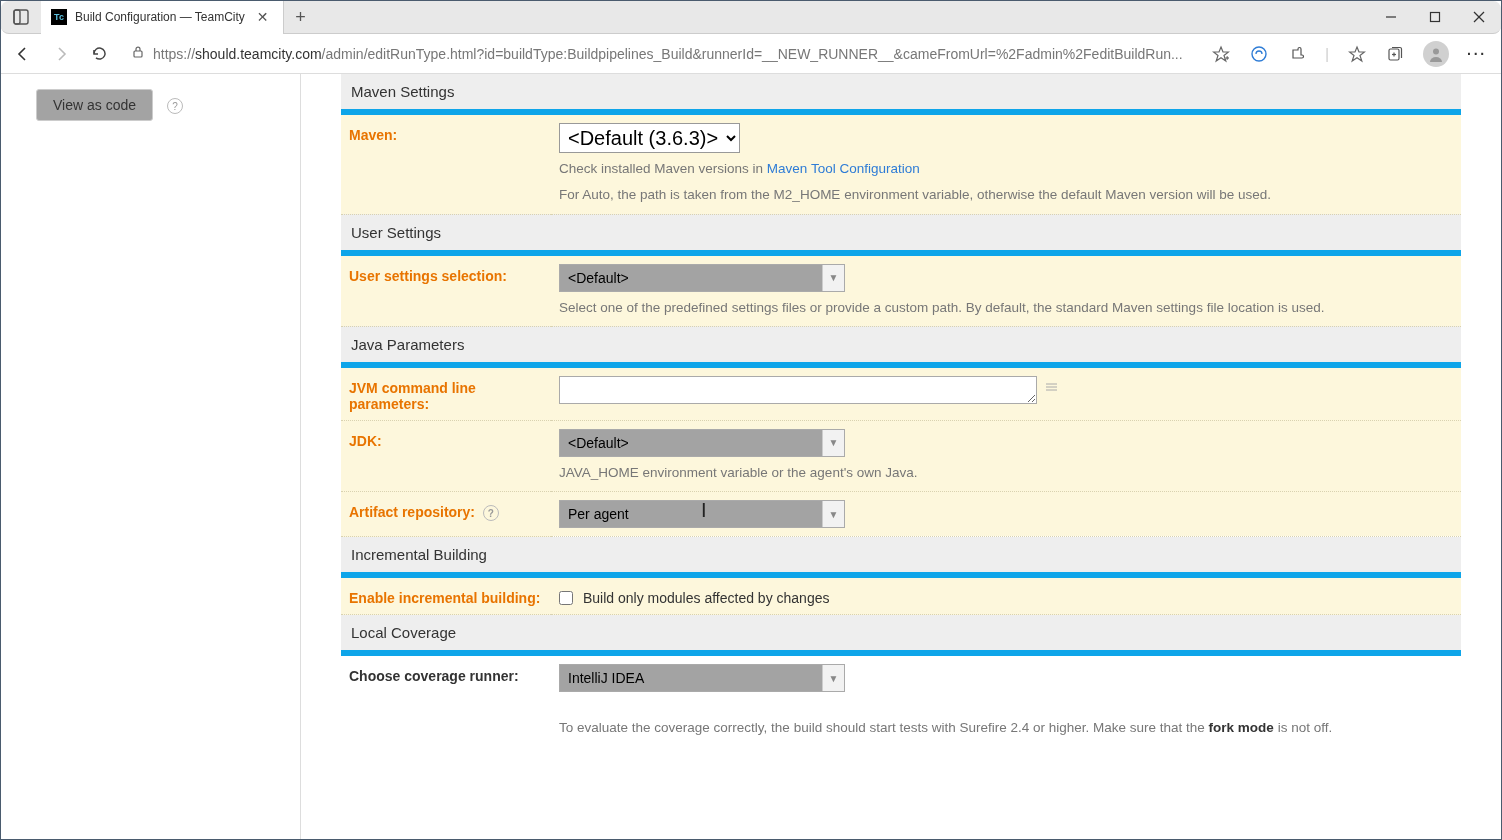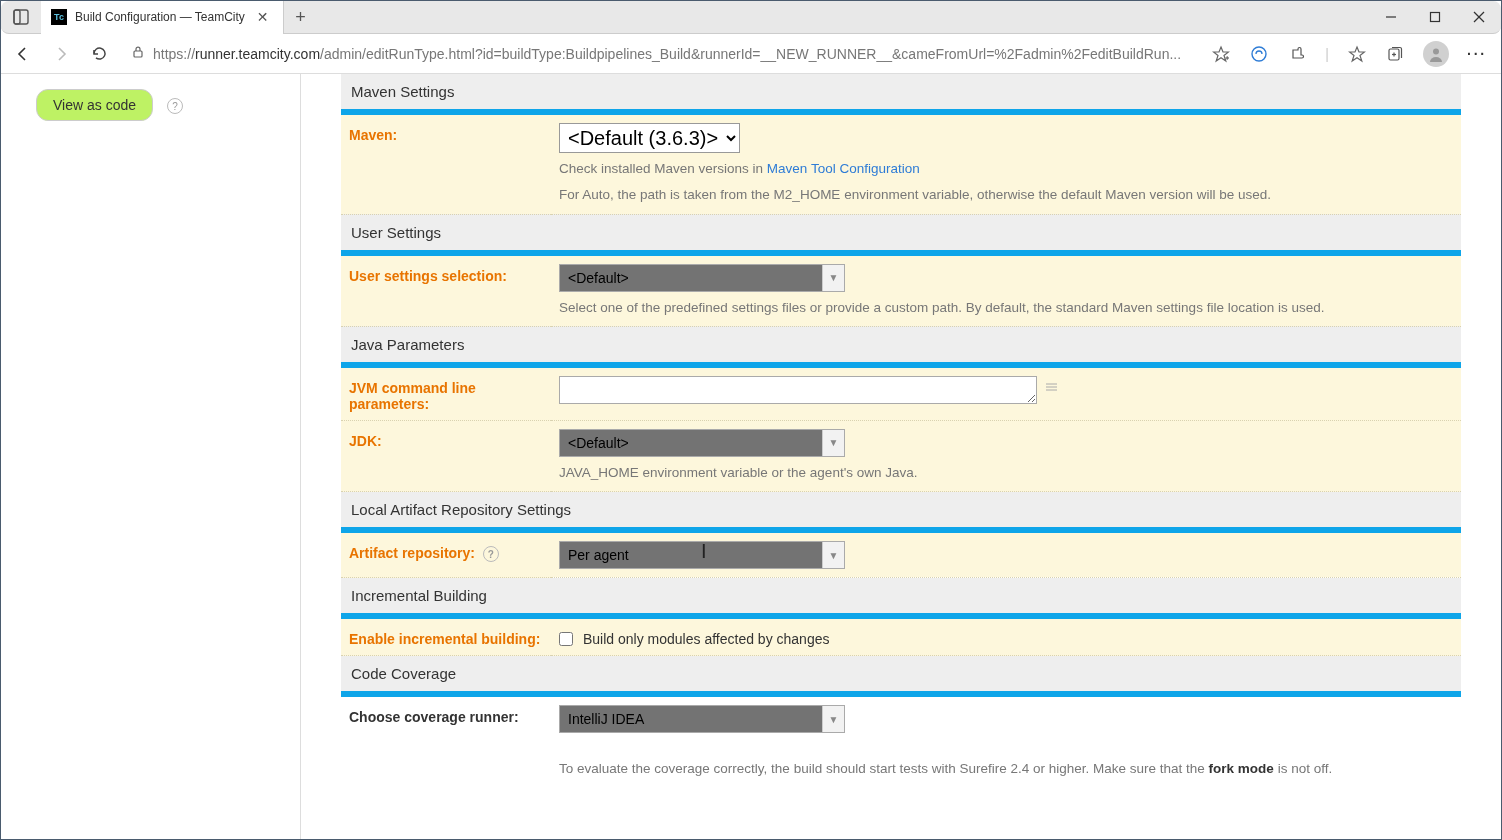--- a/index.html
+++ b/index.html
@@ -31,38 +31,38 @@
 .addressbar .url-box { flex:1; display:flex; align-items:center; height:30px; padding:0 8px; gap:8px; color:#555;}
 .addressbar .url-text { font-size:14px; color:#777; white-space:nowrap; overflow:hidden; }
 .addressbar .url-text .domain { color:#333; }
 .addressbar .actions { display:flex; gap:18px; align-items:center; padding-right:6px;}
 .addressbar .actions .ico { width:20px; height:20px; display:flex; align-items:center; justify-content:center; color:#555;}
 .avatar { width:26px; height:26px; border-radius:50%; background:#d0d0d0; display:flex; align-items:center; justify-content:center;}
 
 
 .content { flex:1; display:flex; overflow:hidden;}
 .sidebar { width:300px; border-right:1px solid #ddd; padding-top:15px; padding-left:35px; background:#fff;}
-.view-as-code { border:1px solid #ccc; border-radius:12px; padding:7px 16px; font-size:14px; color:#333; background:#bef264; display:inline-block;text-align:center;}
+.view-as-code { border:1px solid #ccc; border-radius:3px; padding:7px 16px; font-size:14px; color:#333; background:#a3a3a3; display:inline-block;text-align:center;}
 .help-badge { display:inline-flex; width:16px; height:16px; border-radius:50%; border:1px solid #bbb; color:#999; font-size:10px; align-items:center; justify-content:center; margin-left:10px; vertical-align:middle;}
 
 .main { flex:1; overflow-y:auto; padding:0 40px 30px 40px;}
 .form-table { width:100%; border-collapse:collapse; }
 .form-table td { vertical-align:top; padding:8px 8px;}
 .form-table tr.field-row { background:#fdf7dc; }
 .form-table tr.field-row td { border-bottom:1px dotted #d9d2b0; border-top:1px dotted #d9d2b0;}
 .label-cell { width:210px; font-weight:bold; color:#e87400; padding-top:12px !important;}
 .label-cell.dark { color:#333; }
 .control-cell { }
 .help-text { color:#777; font-size:13.5px; margin-top:6px; line-height:1.5;}
 .help-text a { color:#2e7cd6; text-decoration:none;}
 .section-header td { background:#eeeeee; color:#333; font-size:15px; padding:9px 10px; border-bottom:6px solid #0ea5e9;}
 
 select.native { font-size:20px; padding:2px 4px; border:1px solid #999; background:#fff;}
 .combo { position:relative; display:inline-block;}
-.combo input { width:286px; height:28px; border:1px solid #aaa; padding:3px 28px 3px 8px; font-size:14px; background:#737373;}
+.combo input { width:286px; height:28px; border:1px solid #aaa; padding:3px 28px 3px 8px; font-size:14px; background:#a3a3a3;}
 .combo .arrow { position:absolute; right:1px; top:1px; width:22px; height:26px; background:#f2f2f2; border-left:1px solid #ccc; display:flex; align-items:center; justify-content:center; color:#888; font-size:10px;}
 textarea.jvm { width:478px; height:28px; border:1px solid #aaa; resize:both; font-size:14px; padding:4px;}
 .textarea-wrap { display:flex; align-items:flex-start; gap:8px;}
 .grip-icon { color:#aaa; font-size:13px; margin-top:5px;}
 .checkbox-row { display:flex; align-items:center; gap:10px; padding-top:4px;}
 .checkbox-row input { width:14px; height:14px;}
 .note { color:#777; font-size:13.5px; line-height:1.55;}
 .note b { color:#333;}
 .cursor-caret { position:absolute; font-size:20px; color:#222; pointer-events:none; }
 </style>
@@ -121,21 +121,21 @@
           <path d="M3 8.5 A5.5 5.5 0 1 1 5 12.8" fill="none" stroke="#444" stroke-width="1.5"></path>
           <path d="M3 5 L3 9 L7 9" fill="none" stroke="#444" stroke-width="1.5"></path>
         </svg>
       </div>
     <div class="url-box">
       <span><svg width="14" height="14" viewBox="0 0 14 14">
             <rect x="3" y="6" width="8" height="6" rx="1" fill="none" stroke="#666" stroke-width="1.2"></rect>
             <path d="M5 6 V4.2 a2 2 0 0 1 4 0 V6" fill="none" stroke="#666" stroke-width="1.2"></path>
           </svg></span>
       <span class="url-text">
-        <span>https://</span><span class="domain">runner.teamcity.com</span><span>/admin/editRunType.html?id=buildType:Buildpipelines_Build&amp;runnerId=__NEW_RUNNER__&amp;cameFromUrl=%2Fadmin%2FeditBuildRun...</span>
+        <span>https://</span><span class="domain">should.teamcity.com</span><span>/admin/editRunType.html?id=buildType:Buildpipelines_Build&amp;runnerId=__NEW_RUNNER__&amp;cameFromUrl=%2Fadmin%2FeditBuildRun...</span>
       </span>
     </div>
     <div class="actions">
       <span class="ico">
           <svg width="18" height="18" viewBox="0 0 18 18">
             <path d="M9 2 L11 7 L16.5 7 L12 10.5 L13.8 16 L9 12.8 L4.2 16 L6 10.5 L1.5 7 L7 7 Z" fill="none" stroke="#666" stroke-width="1.2"></path>
             <line x1="13.5" y1="13" x2="17" y2="13" stroke="#666" stroke-width="1.2"></line>
             <line x1="15.2" y1="11.3" x2="15.2" y2="14.7" stroke="#666" stroke-width="1.2"></line>
           </svg>
         </span>
@@ -240,23 +240,20 @@
           <td class="label-cell">JDK:</td>
           <td class="control-cell">
             <div class="combo">
               <input type="text" value="&lt;Default&gt;" style="">
               <div class="arrow">▼</div>
             </div>
             <div class="help-text">JAVA_HOME environment variable or the agent's own Java.</div>
           </td>
         </tr>
 
-        <tr class="section-header">
-              <td colspan="2">Local Artifact Repository Settings</td>
-            </tr>
 
         <tr class="field-row">
           <td class="label-cell">
             <span>Artifact repository:</span>
             <span class="help-badge" style="margin-left:4px;">?</span>
           </td>
           <td class="control-cell" style="position:relative;">
             <div class="combo">
               <input type="text" value="Per agent" style="">
               <div class="arrow">▼</div>
@@ -273,21 +270,21 @@
           <td class="label-cell">Enable incremental building:</td>
           <td class="control-cell">
             <div class="checkbox-row">
               <input type="checkbox" style="">
               <span>Build only modules affected by changes</span>
             </div>
           </td>
         </tr>
 
         <tr class="section-header">
-              <td colspan="2">Code Coverage</td>
+              <td colspan="2">Local Coverage</td>
             </tr>
 
         <tr>
           <td class="label-cell dark">Choose coverage runner:</td>
           <td class="control-cell">
             <div class="combo">
               <input type="text" value="IntelliJ IDEA" style="">
               <div class="arrow">▼</div>
             </div>
           </td>

